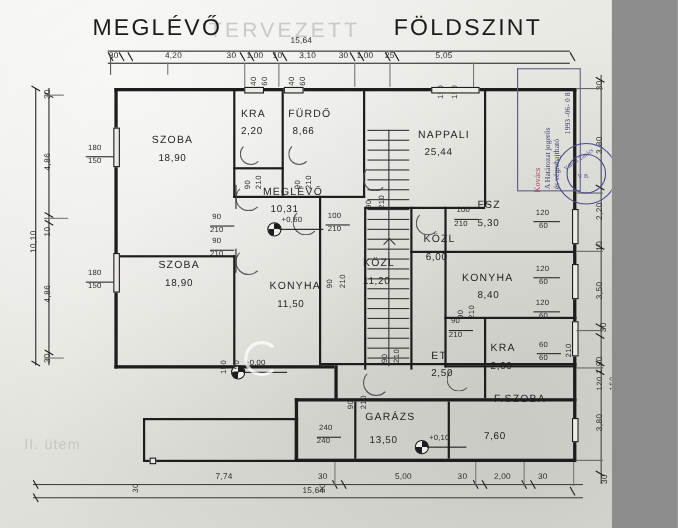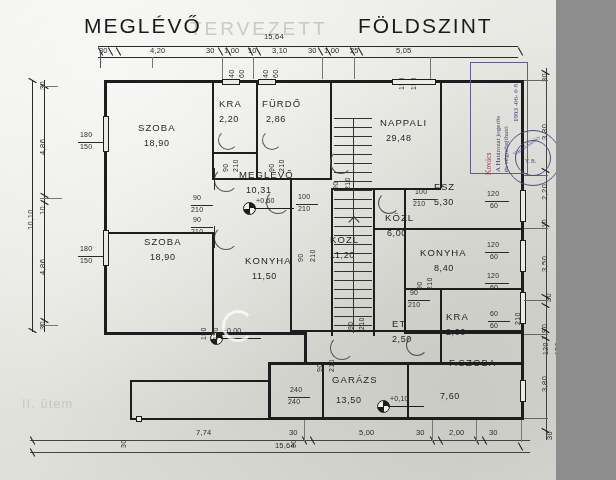--- a/index.html
+++ b/index.html
@@ -249,27 +249,27 @@
   <div class="txt room" style="left:138px;top:122px;">SZOBA</div>
   <div class="txt area" style="left:144px;top:138px;">18,90</div>
 
   <div class="txt room" style="left:144px;top:236px;">SZOBA</div>
   <div class="txt area" style="left:150px;top:252px;">18,90</div>
 
   <div class="txt room" style="left:219px;top:98px;">KRA</div>
   <div class="txt area" style="left:219px;top:114px;">2,20</div>
 
   <div class="txt room" style="left:262px;top:98px;">FÜRDŐ</div>
-  <div class="txt area" style="left:266px;top:114px;">2,86</div>
+  <div class="txt area" style="left:266px;top:114px;">8,66</div>
 
   <div class="txt room" style="left:239px;top:169px;">MEGLÉVŐ</div>
   <div class="txt area" style="left:246px;top:185px;">10,31</div>
 
   <div class="txt room" style="left:380px;top:117px;">NAPPALI</div>
-  <div class="txt area" style="left:386px;top:133px;">29,48</div>
+  <div class="txt area" style="left:386px;top:133px;">25,44</div>
 
   <div class="txt room" style="left:245px;top:255px;">KONYHA</div>
   <div class="txt area" style="left:252px;top:271px;">11,50</div>
 
   <div class="txt room" style="left:330px;top:234px;">KÖZL</div>
   <div class="txt area" style="left:330px;top:250px;">11,20</div>
 
   <div class="txt room" style="left:385px;top:212px;">KÖZL</div>
   <div class="txt area" style="left:387px;top:228px;">6,00</div>
 

